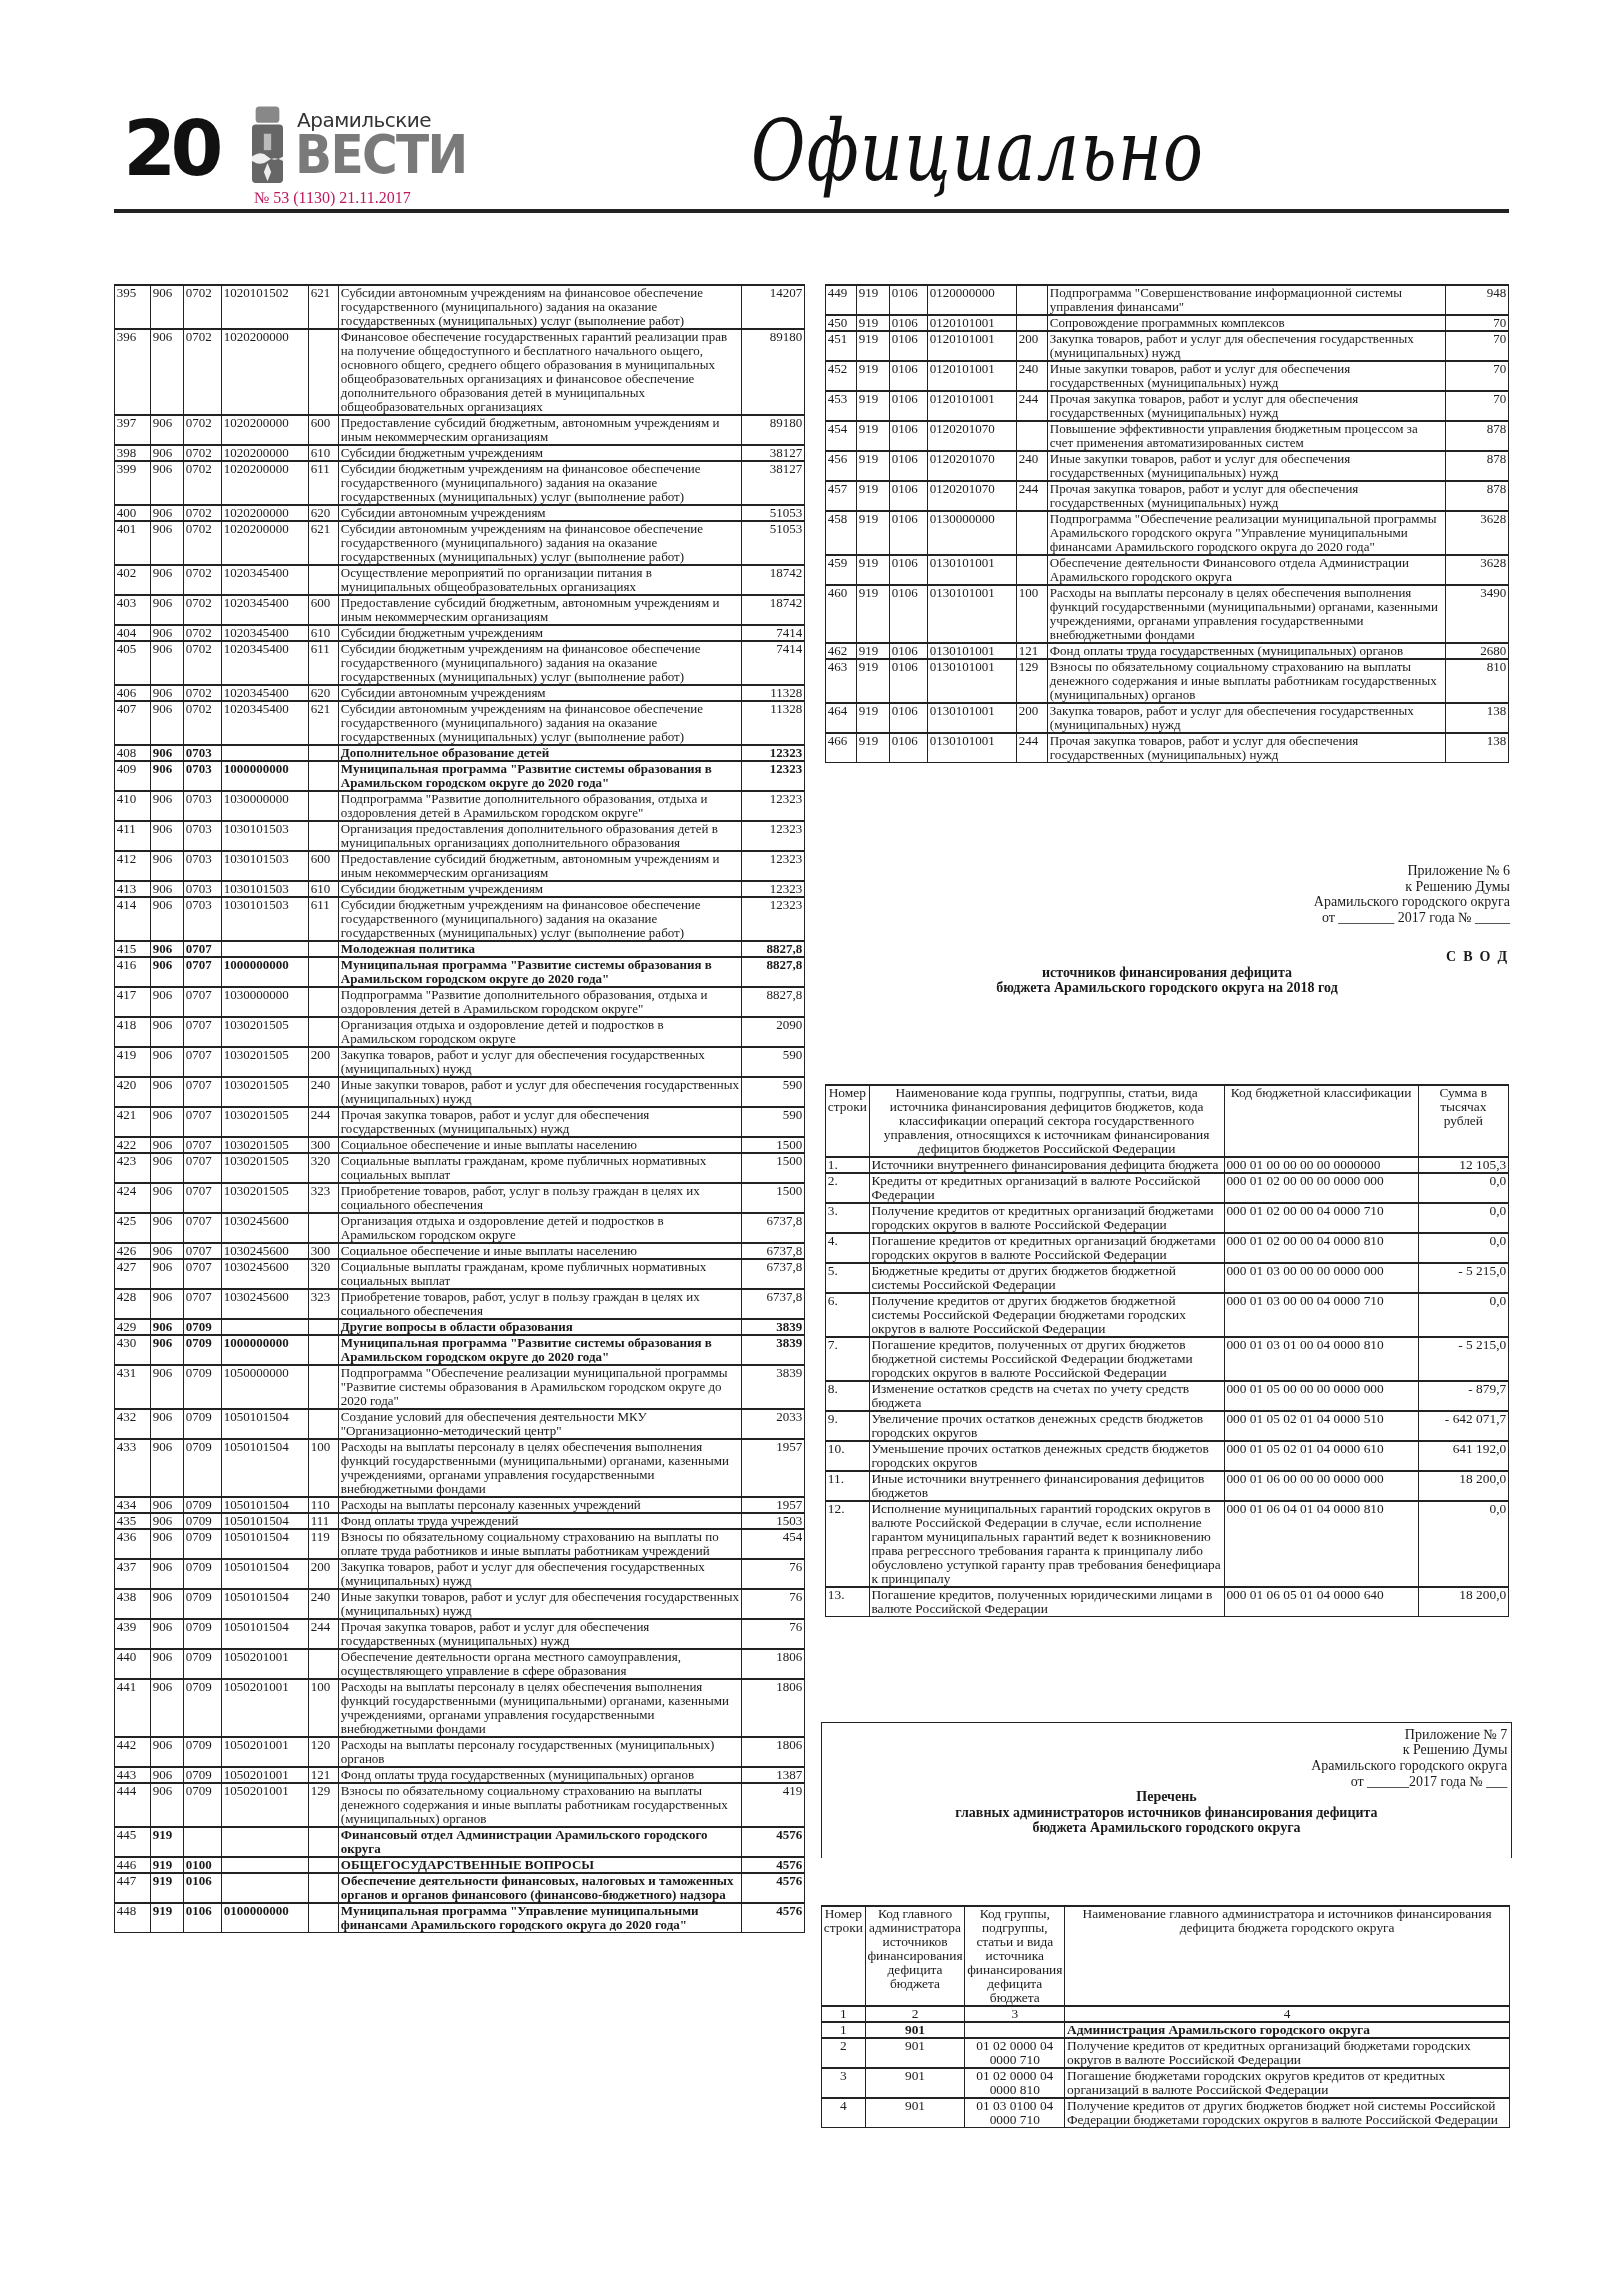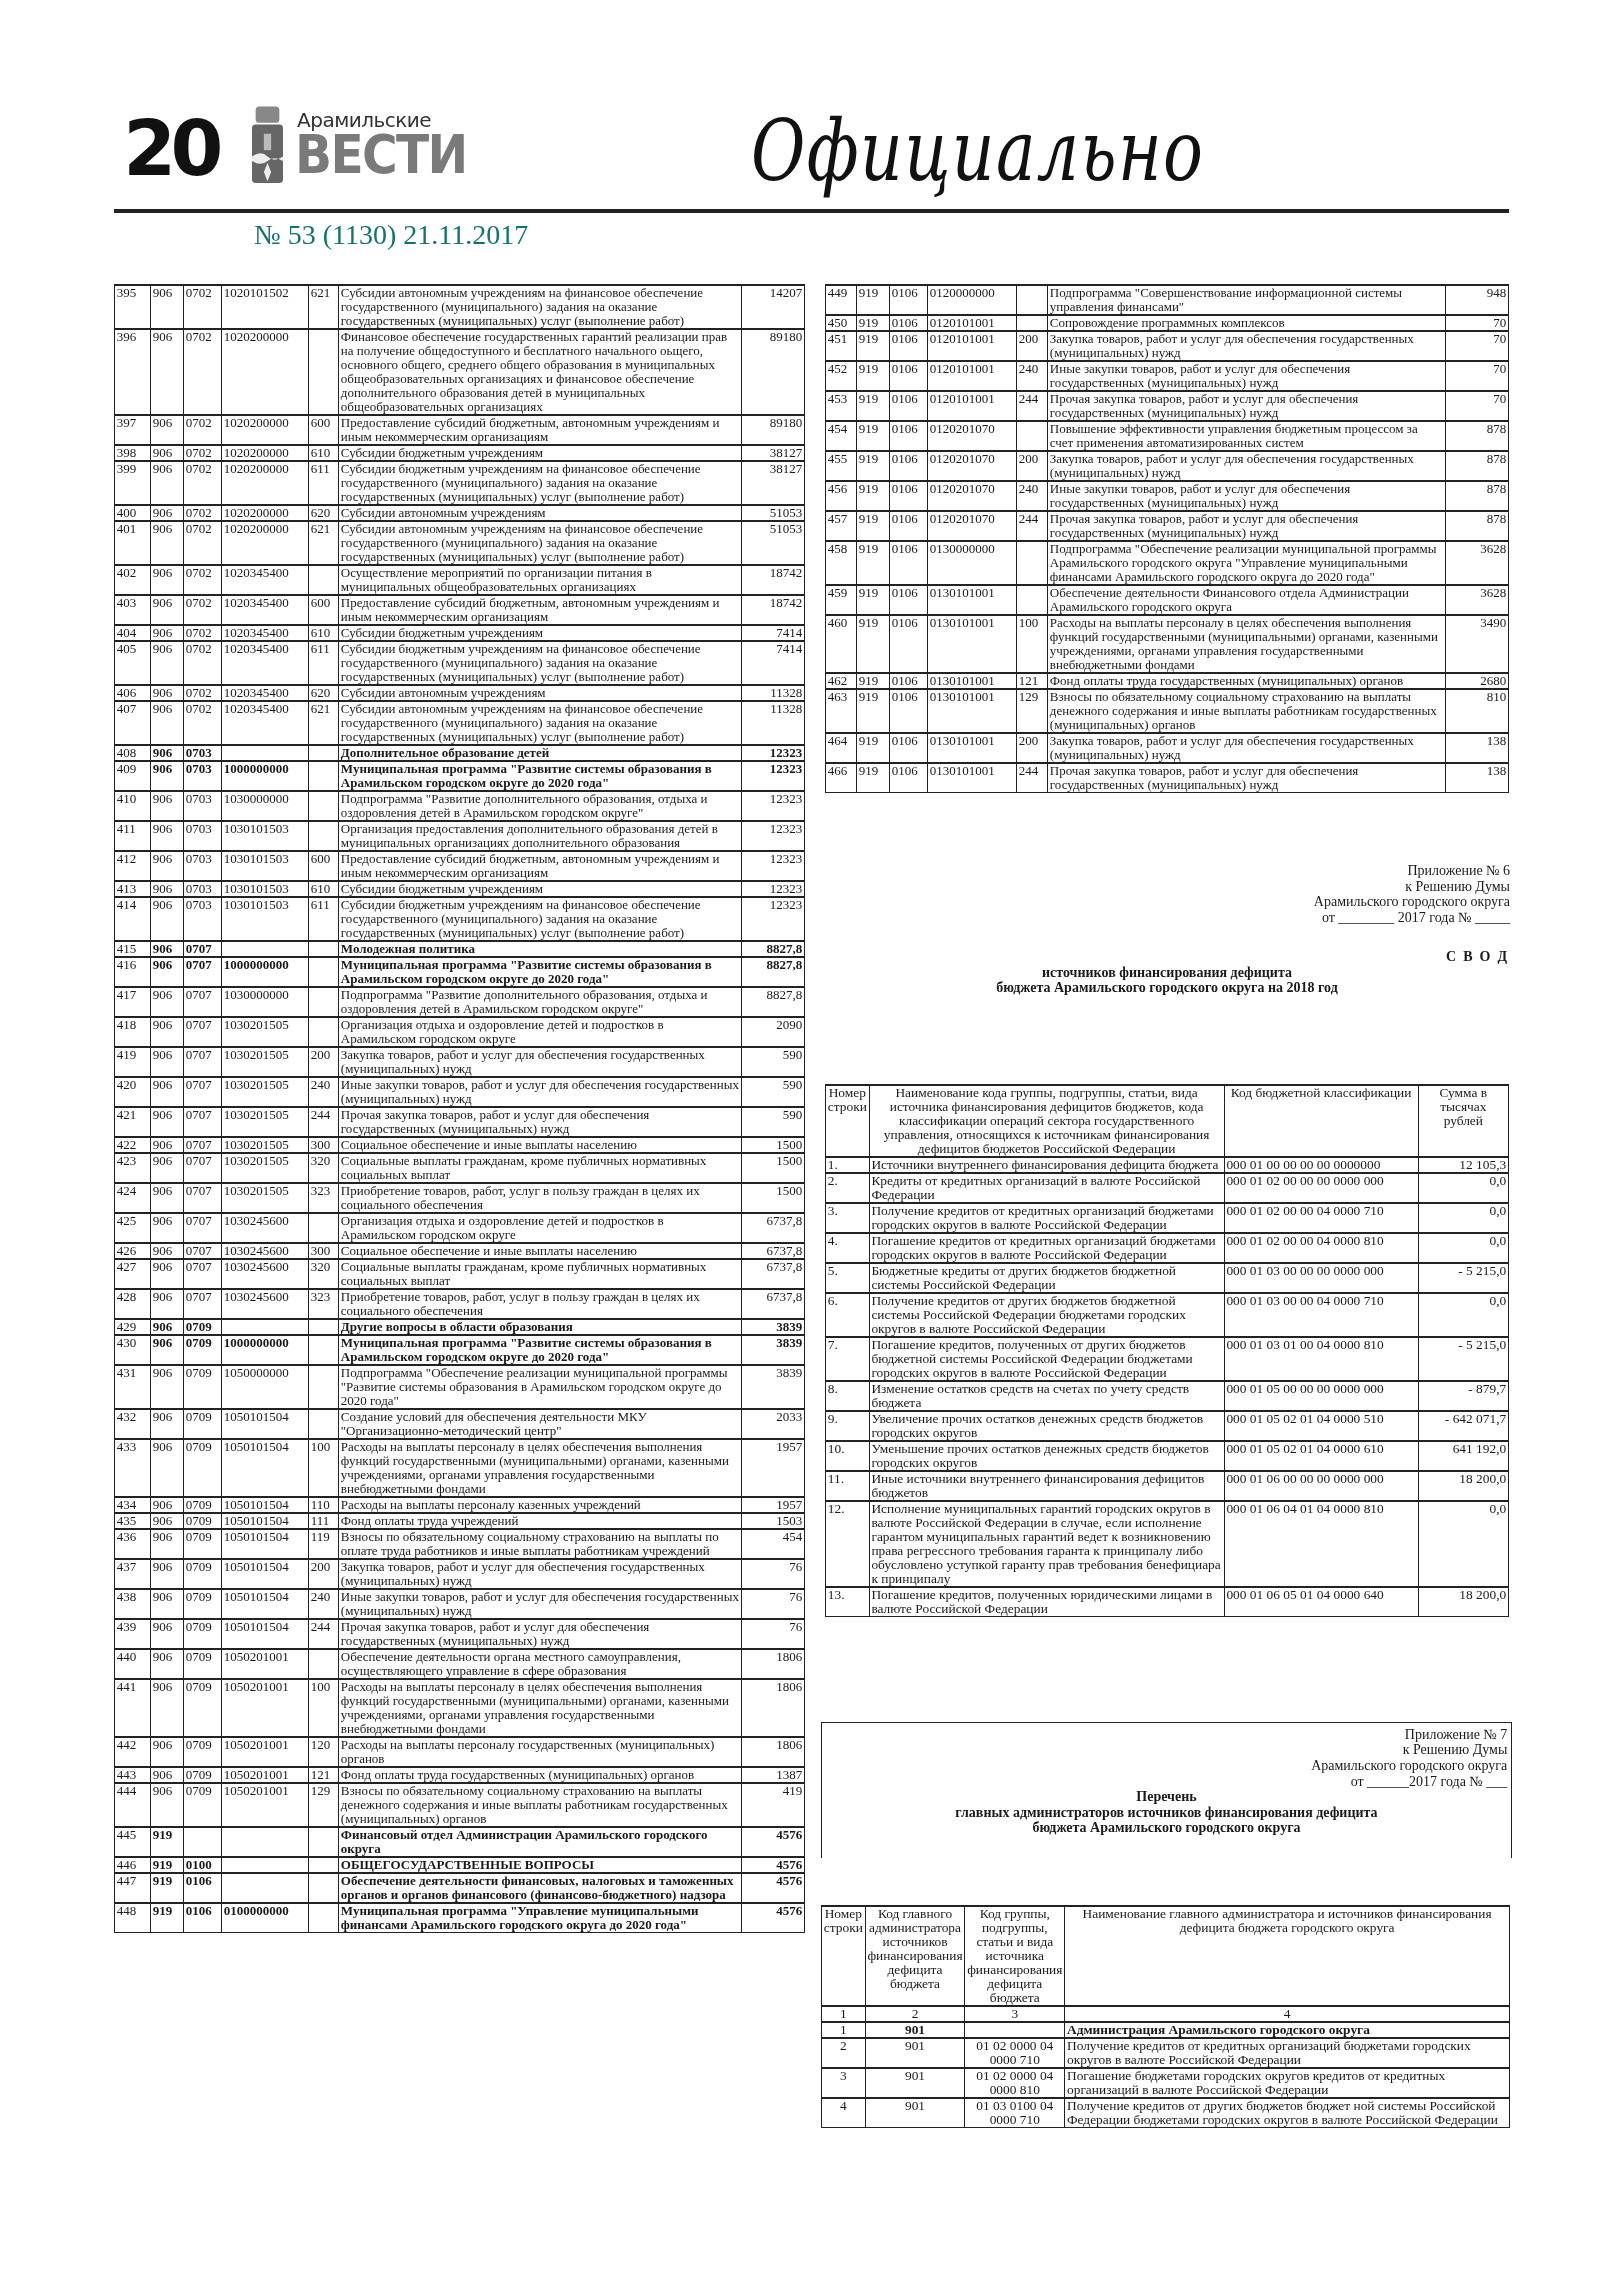--- a/index.html
+++ b/index.html
@@ -2,21 +2,21 @@
 <html style="font-size:14.8px"><head>
 <meta charset="utf-8">
 <style>
   html, body { margin:0; padding:0; background:#ffffff; }
   body { width:1619px; height:2290px; position:relative; font-family:"Liberation Serif", serif; color:#1a1a1a; overflow:hidden; }
   .masthead { position:absolute; left:114px; top:102px; width:1395px; height:109px; }
   .page-num { position:absolute; left:9.2px; top:9.2px; font-family:"DejaVu Sans", sans-serif; font-weight:bold; font-size:76px; letter-spacing:-5.5px; color:#111; line-height:1; }
   .logo-emblem { position:absolute; left:138px; top:3.7px; width:31px; height:81px; }
   .brand-top { position:absolute; left:183px; top:5.5px; font-family:"DejaVu Sans", sans-serif; font-size:20px; color:#333; letter-spacing:-0.5px; }
   .brand-main { position:absolute; left:181px; top:26px; font-family:"DejaVu Sans", sans-serif; font-weight:bold; font-size:54px; color:#7a7a7a; letter-spacing:-1.8px; line-height:1; transform:scaleX(0.9); transform-origin:left; }
-  .issue { position:absolute; left:140px; top:87px; font-family:"Liberation Serif", serif; font-size:28px; color:#0f766e;margin-top:30px; }
+  .issue { position:absolute; left:140px; top:87px; font-family:"Liberation Serif", serif; font-size:16px; color:#be185d; }
   .section-title { position:absolute; left:637px; top:0px; font-family:"DejaVu Serif", serif; font-style:italic; font-size:85px; color:#111; letter-spacing:1.8px; transform:scaleX(0.78); transform-origin:left; line-height:1.15; }
   .rule { position:absolute; left:114px; top:209px; width:1395px; height:3.7px; background:#222; }
 
   table { border-collapse:collapse; position:absolute; font-size:13px; line-height:14px;margin-top:48px; }
   td, th { border:1.2px solid #222; vertical-align:top; padding:0 1.8px; }
   .t-main tr { border-top:2.3px solid #222; }
   .num { text-align:right; }
   .b { font-weight:bold; }
   .c { text-align:center; }
 
@@ -607,29 +607,20 @@
         <td>Прочая закупка товаров, работ и услуг для обеспечения государственных (муниципальных) нужд</td>
         <td class="num">70</td>
       </tr>
       <tr>
         <td>454</td>
         <td>919</td>
         <td>0106</td>
         <td>0120201070</td>
         <td></td>
         <td>Повышение эффективности управления бюджетным процессом за счет применения автоматизированных систем</td>
-        <td class="num">878</td>
-      </tr>
-      <tr>
-        <td>455</td>
-        <td>919</td>
-        <td>0106</td>
-        <td>0120201070</td>
-        <td>200</td>
-        <td>Закупка товаров, работ и услуг для обеспечения государственных (муниципальных) нужд</td>
         <td class="num">878</td>
       </tr>
       <tr>
         <td>456</td>
         <td>919</td>
         <td>0106</td>
         <td>0120201070</td>
         <td>240</td>
         <td>Иные закупки товаров, работ и услуг для обеспечения государственных (муниципальных) нужд</td>
         <td class="num">878</td>

